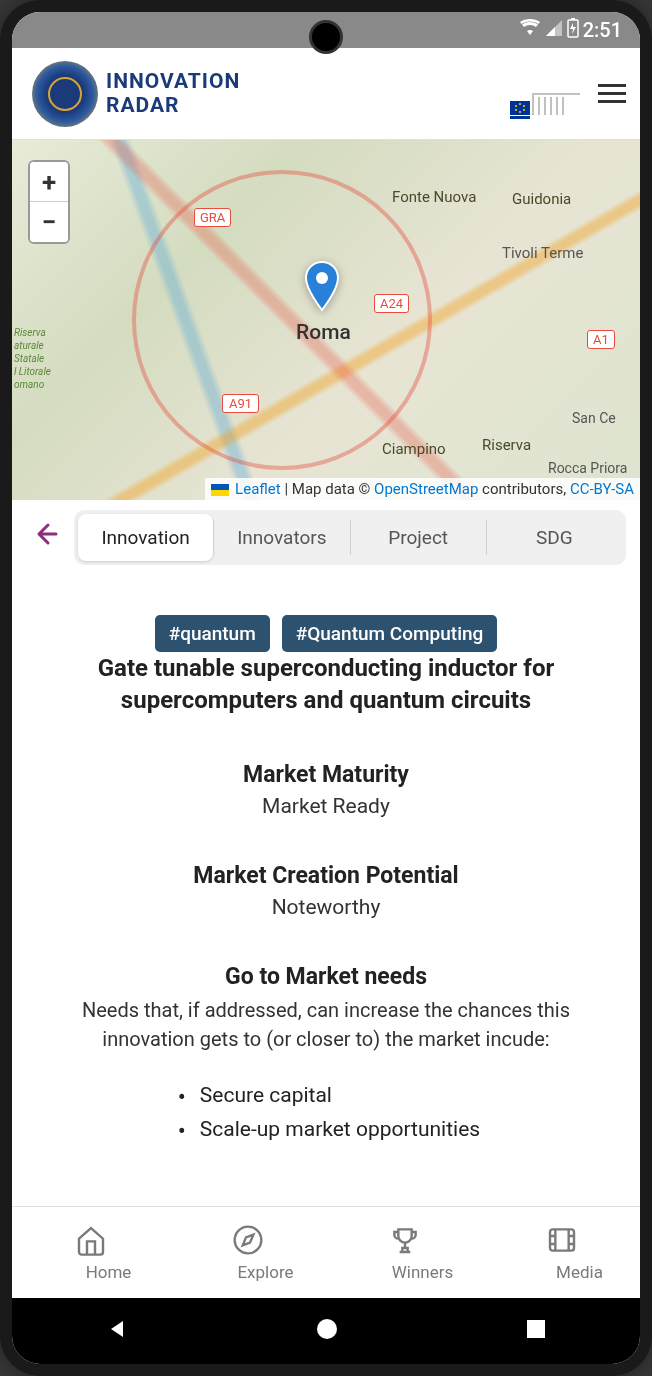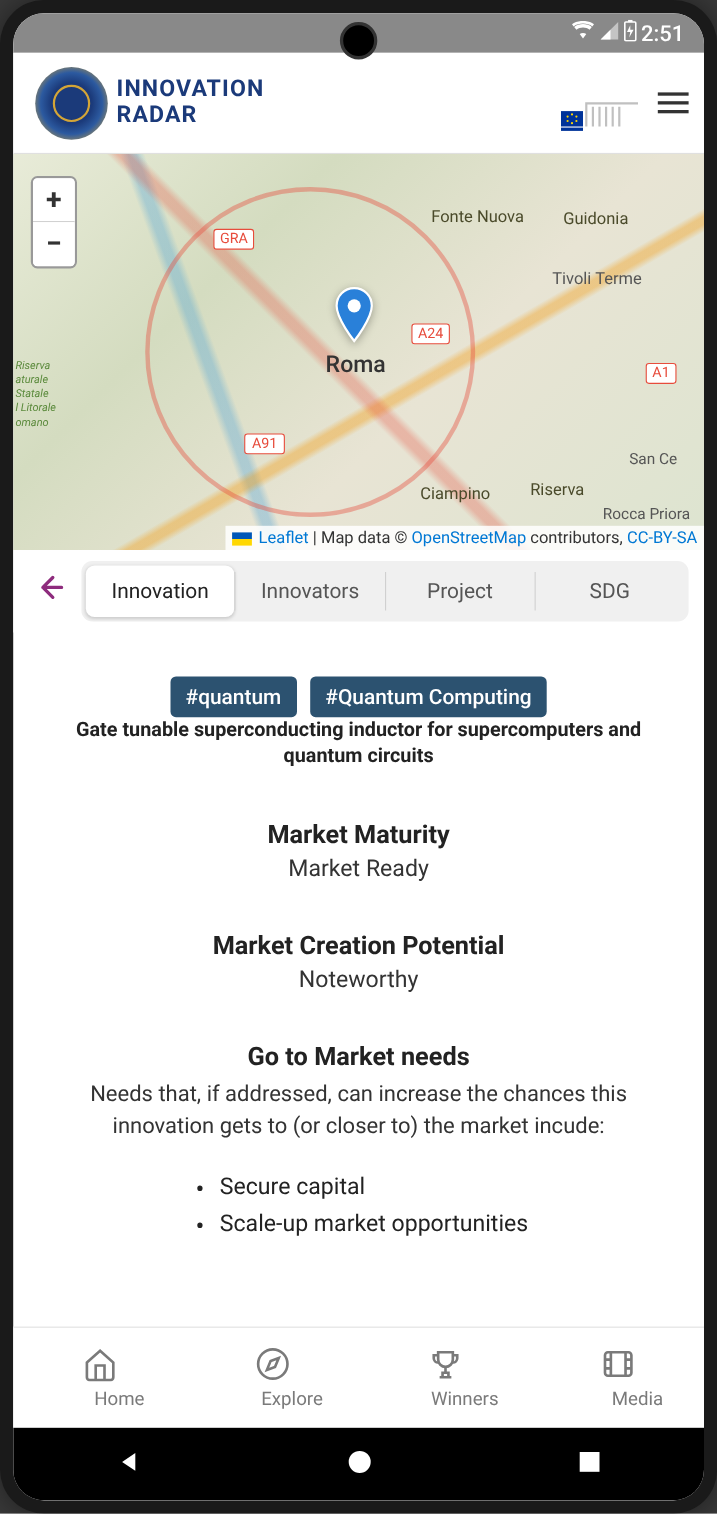--- a/index.html
+++ b/index.html
@@ -51,21 +51,21 @@
 .ua-flag { display: inline-block; width: 18px; height: 12px; background: linear-gradient(to bottom, #0057b7 50%, #ffd700 50%); vertical-align: middle; margin-right: 2px; }
 .tabs-section { display: flex; align-items: center; padding: 10px 14px; gap: 10px; background: #fff; }
 .back-arrow { color: #8e2c7d; font-size: 28px; cursor: pointer; padding: 4px 6px; }
 .tabs { display: flex; flex: 1; background: #f0f0f0; border-radius: 10px; padding: 4px; }
 .tab { flex: 1; text-align: center; padding: 12px 8px; font-size: 19px; color: #555; cursor: pointer; border-radius: 8px; }
 .tab.active { background: #fff; box-shadow: 0 1px 3px rgba(0,0,0,0.15); color: #222; }
 .tab-divider { width: 1px; background: #d0d0d0; margin: 6px 0; }
 .content { flex: 1; overflow-y: auto; padding: 40px 30px 20px; text-align: center; }
 .tags { display: flex; justify-content: center; gap: 12px; }
 .tag { background: #2c5270; color: #fff; padding: 7px 14px; border-radius: 5px; font-size: 19px; font-weight: 500; }
-.title { font-size: 18px; font-weight: 700; color: #222; line-height: 1.35; margin-bottom: 44px; }
+.title { font-size: 24px; font-weight: 700; color: #222; line-height: 1.35; margin-bottom: 44px; }
 .section { margin-bottom: 44px; }
 .section-heading { font-size: 23px; font-weight: 700; color: #222; margin-bottom: 6px; }
 .section-value { font-size: 21px; color: #333; }
 .needs-desc { font-size: 20px; color: #333; line-height: 1.45; margin-bottom: 24px; padding: 0 6px; }
 .needs-list { list-style: none; display: inline-block; text-align: left; }
 .needs-list li { font-size: 21px; color: #222; padding: 5px 0; position: relative; padding-left: 28px; }
 .needs-list li::before { content: '•'; position: absolute; left: 6px; font-size: 24px; }
 .bottom-nav { height: 92px; border-top: 1px solid #e0e0e0; display: flex; background: #fff; }
 .nav-item { flex: 1; display: flex; flex-direction: column; align-items: center; justify-content: center; gap: 6px; color: #7a7a7a; cursor: pointer; }
 .nav-item svg { width: 32px; height: 32px; }

